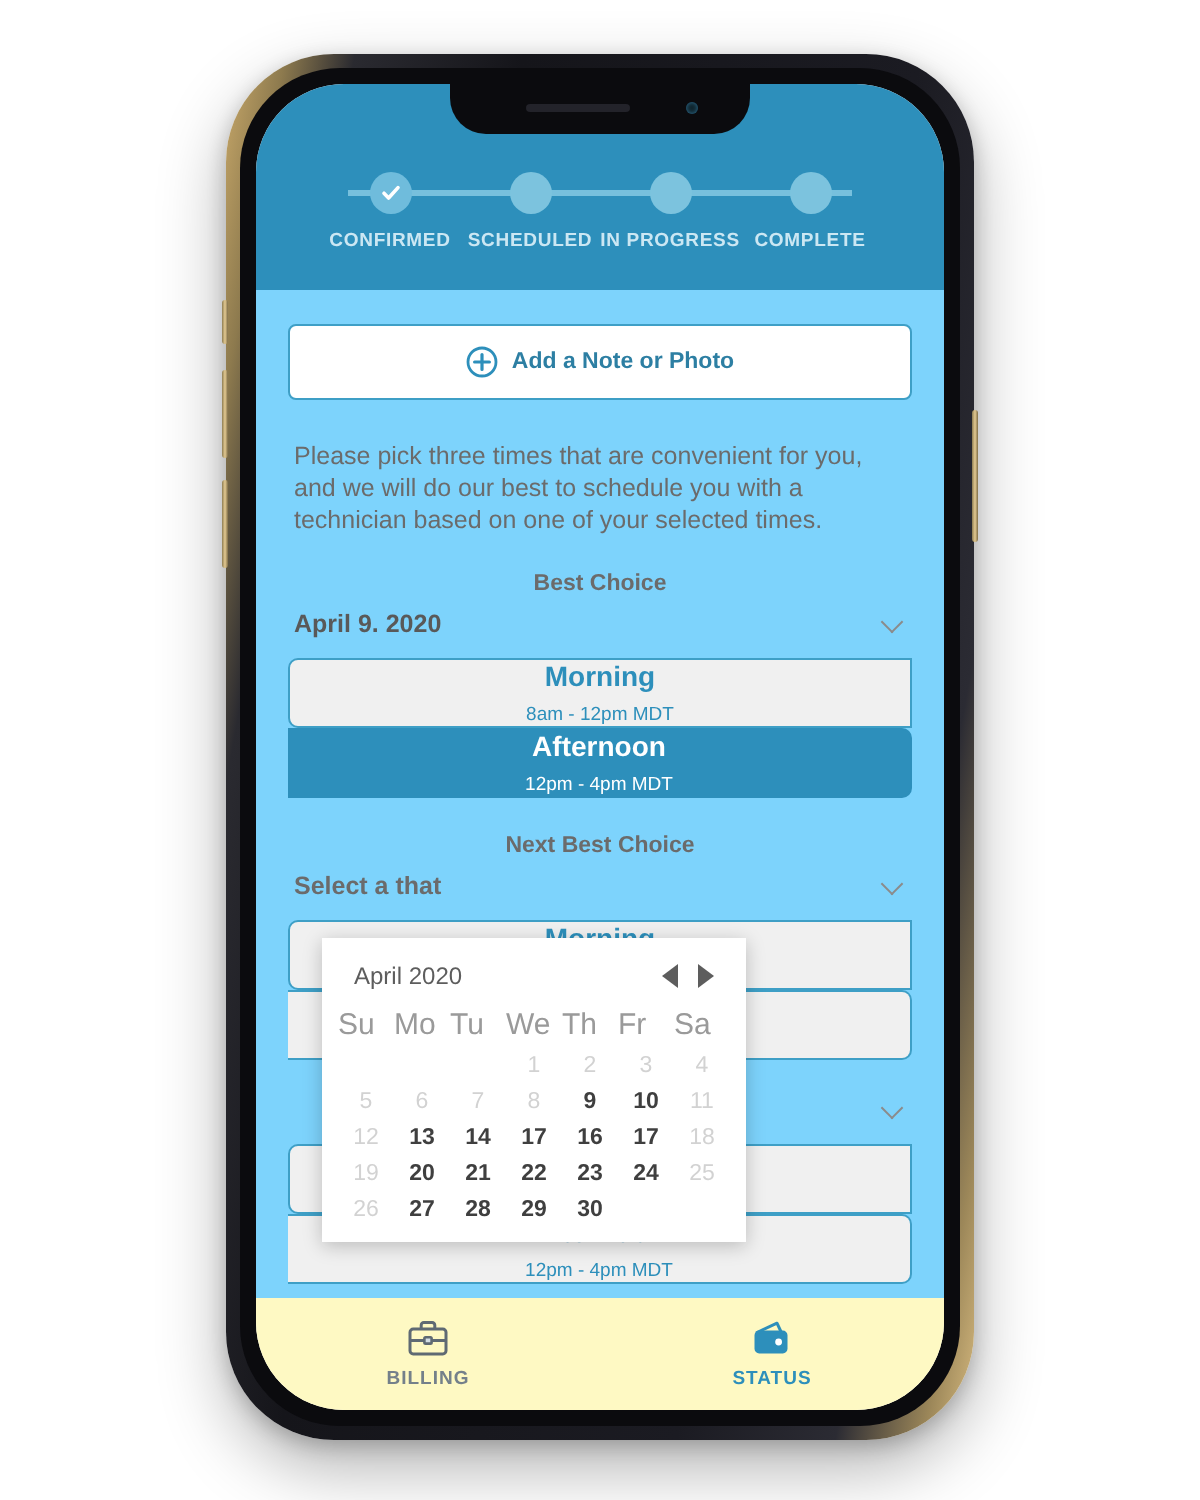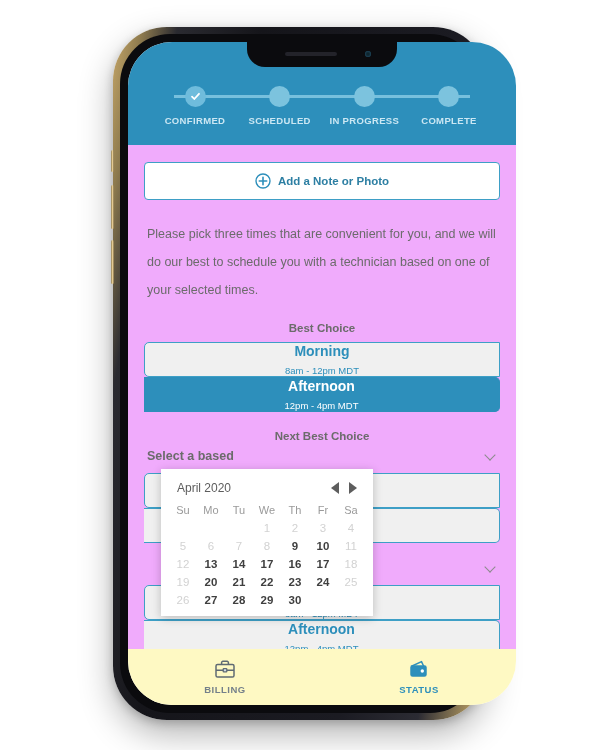--- a/index.html
+++ b/index.html
@@ -27,21 +27,20 @@
     border-radius:50px;
     background:#0b0b0e;
   }
   #phone-screen{
     position:absolute;
     left:128px; top:42px;
     width:344px; height:663px;
     border-radius:44px;
     background:#ffffff;
     overflow:hidden;
-    padding-left:44px;
   }
   
   .side-btn{position:absolute;background:linear-gradient(90deg,#8e7d52,#e4ca92,#7d6c46);border-radius:2px;}
   #btn-mute{left:111px;top:150px;width:3px;height:22px;}
   #btn-volup{left:111px;top:185px;width:3px;height:44px;}
   #btn-voldown{left:111px;top:240px;width:3px;height:44px;}
   #btn-power{left:486px;top:205px;width:3px;height:66px;}
 
   #notch{
     position:absolute; left:50%; transform:translateX(-50%);
@@ -85,35 +84,35 @@
   .step-check{display:block;}
   .step-label{
     margin-top:8px;
     font-size:9.5px;font-weight:bold;letter-spacing:.35px;
     color:#cbe7f3;white-space:nowrap;
   }
 
   
   #app-body{
     position:absolute;left:0;top:103px;width:100%;bottom:56px;
-    background:#f0abfc;
+    background:#7dd3fc;
   }
 
   #note-button{
     margin:17px 16px 0 16px;
     height:36px;border:1px solid #3e9fc6;border-radius:4px;
     background:#fff;
     display:flex;align-items:center;justify-content:center;gap:7px;
     cursor:pointer;
   }
   #note-button .lbl{font-size:11.5px;font-weight:bold;color:#2d7fa3;}
 
   #intro-text{
     margin:20px 19px 0 19px;
-    font-size:12.5px;line-height:28px;color:#6b6b6b;
+    font-size:12.5px;line-height:16px;color:#6b6b6b;
   }
 
   .section-title{
     text-align:center;font-size:11.5px;font-weight:bold;color:#6b6b6b;
     margin-top:18px;
   }
   .date-row{
     display:flex;align-items:center;justify-content:space-between;
     margin:7px 19px 0 19px;
     padding-bottom:2px;
@@ -164,21 +163,21 @@
     display:flex;align-items:center;justify-content:space-between;
     padding:2px 8px 0 8px;
   }
   #cal-title{font-size:12px;color:#5d5d5d;font-weight:normal;}
   #cal-nav{display:flex;gap:10px;align-items:center;}
   .cal-arrow{cursor:pointer;width:0;height:0;}
   #cal-prev{border-top:6px solid transparent;border-bottom:6px solid transparent;border-right:8px solid #5d5d5d;}
   #cal-next{border-top:6px solid transparent;border-bottom:6px solid transparent;border-left:8px solid #5d5d5d;}
   #cal-weekdays,.cal-week{display:flex;}
   #cal-weekdays{margin-top:9px;}
-  .wd{flex:1;text-align:center;font-size:11px;color:#9a9a9a;}
+  .wd{flex:1;text-align:left;font-size:15px;color:#9a9a9a;}
   .cal-week{margin-top:6px;}
   .day{
     flex:1;text-align:center;font-size:11.5px;
     color:#d2d2d2;
     cursor:default;
   }
   .day.enabled{color:#3f3f3f;font-weight:bold;cursor:pointer;}
   .day.empty{color:transparent;}
 
   
@@ -251,34 +250,38 @@
       <svg width="16" height="16" viewBox="0 0 16 16">
         <circle cx="8" cy="8" r="7" fill="none" stroke="#2d8fbb" stroke-width="1.4"></circle>
         <path d="M8 4.3 V11.7 M4.3 8 H11.7" stroke="#2d8fbb" stroke-width="1.6" stroke-linecap="round"></path>
       </svg>
       <span class="lbl">Add a Note or Photo</span>
     </div>
 
     <div id="intro-text">Please pick three times that are convenient for you, and we will do our best to schedule you with a technician based on one of your selected times.</div>
 
     <div class="section-title">Best Choice</div>
+    <div class="date-row">
+      <span class="dtext">April 9. 2020</span>
+      <span class="chev"></span>
+    </div>
     <div class="slot-row">
       <div class="slot">
         <span class="t1">Morning</span>
         <span class="t2">8am - 12pm MDT</span>
       </div>
       <div class="slot selected">
         <span class="t1">Afternoon</span>
         <span class="t2">12pm - 4pm MDT</span>
       </div>
     </div>
 
     <div class="section-title">Next Best Choice</div>
     <div class="date-row">
-      <span class="dtext placeholder">Select a based</span>
+      <span class="dtext placeholder">Select a that</span>
       <span class="chev"></span>
     </div>
     <div class="slot-row">
       <div class="slot">
         <span class="t1">Morning</span>
         <span class="t2">8am - 12pm MDT</span>
       </div>
       <div class="slot">
         <span class="t1">Afternoon</span>
         <span class="t2">12pm - 4pm MDT</span>

